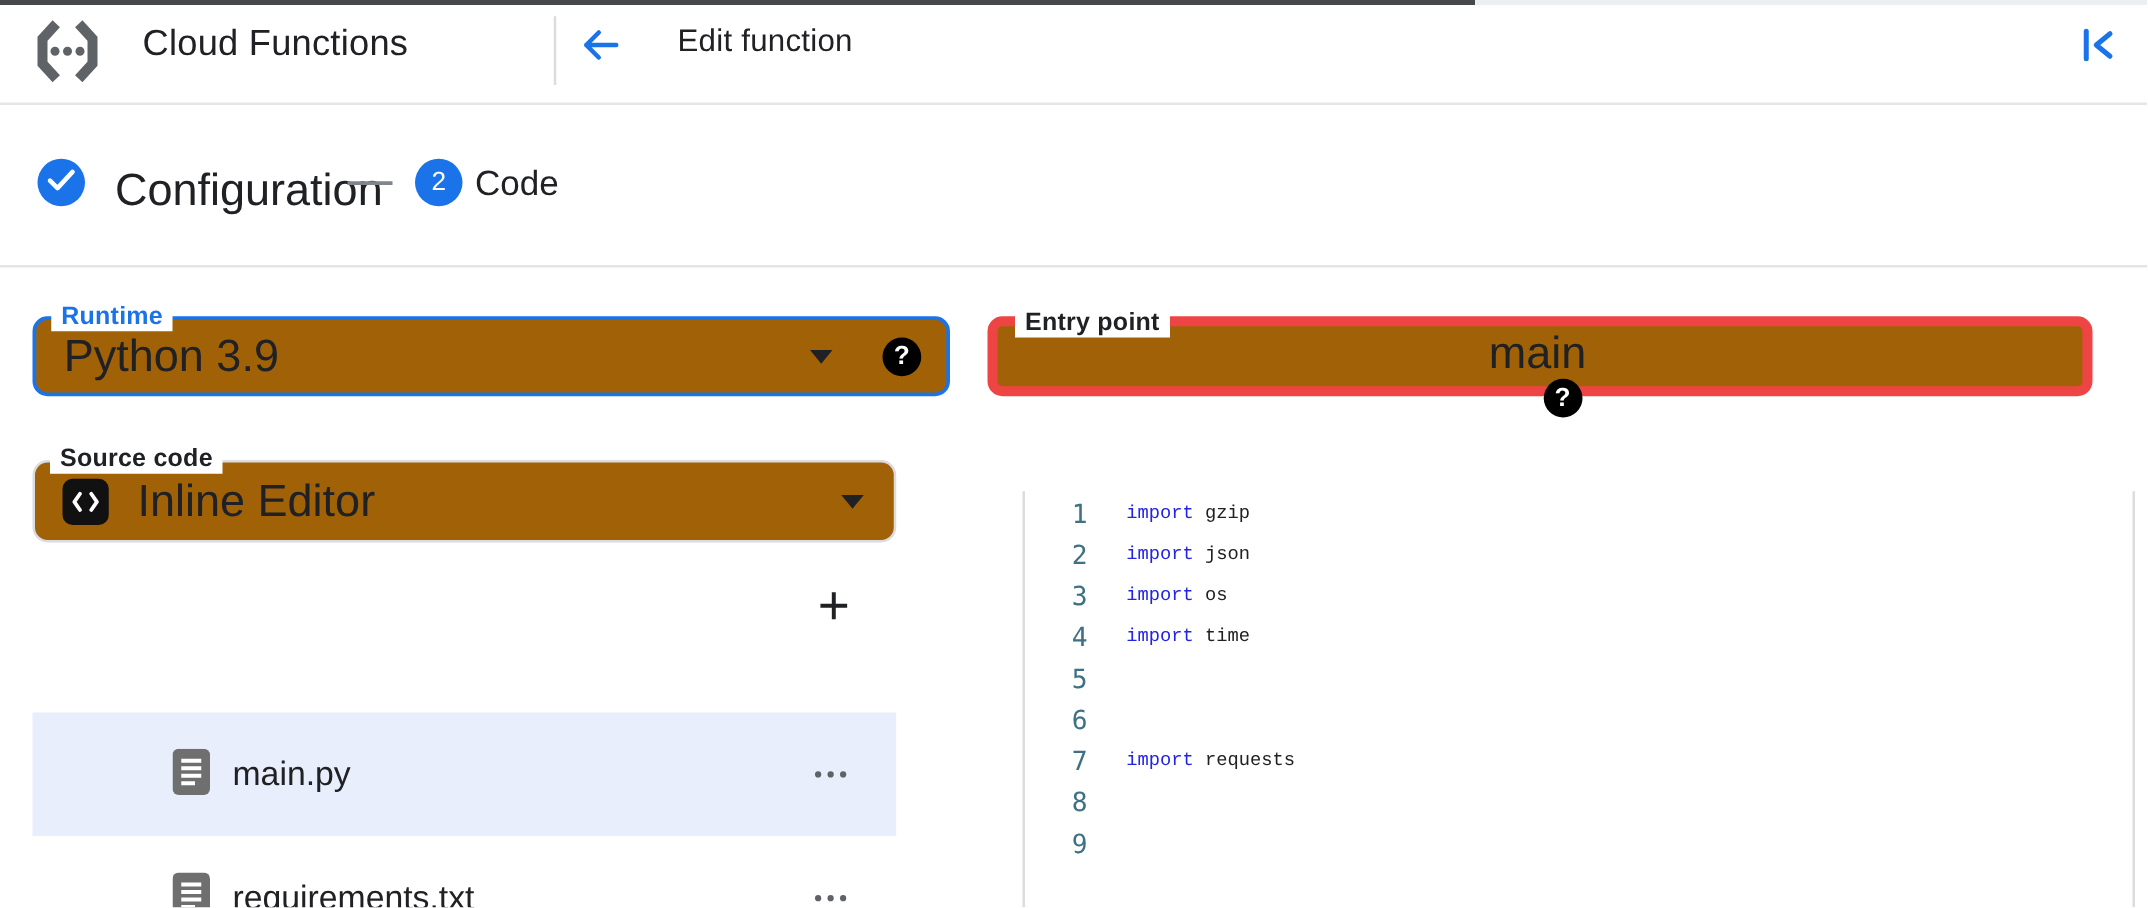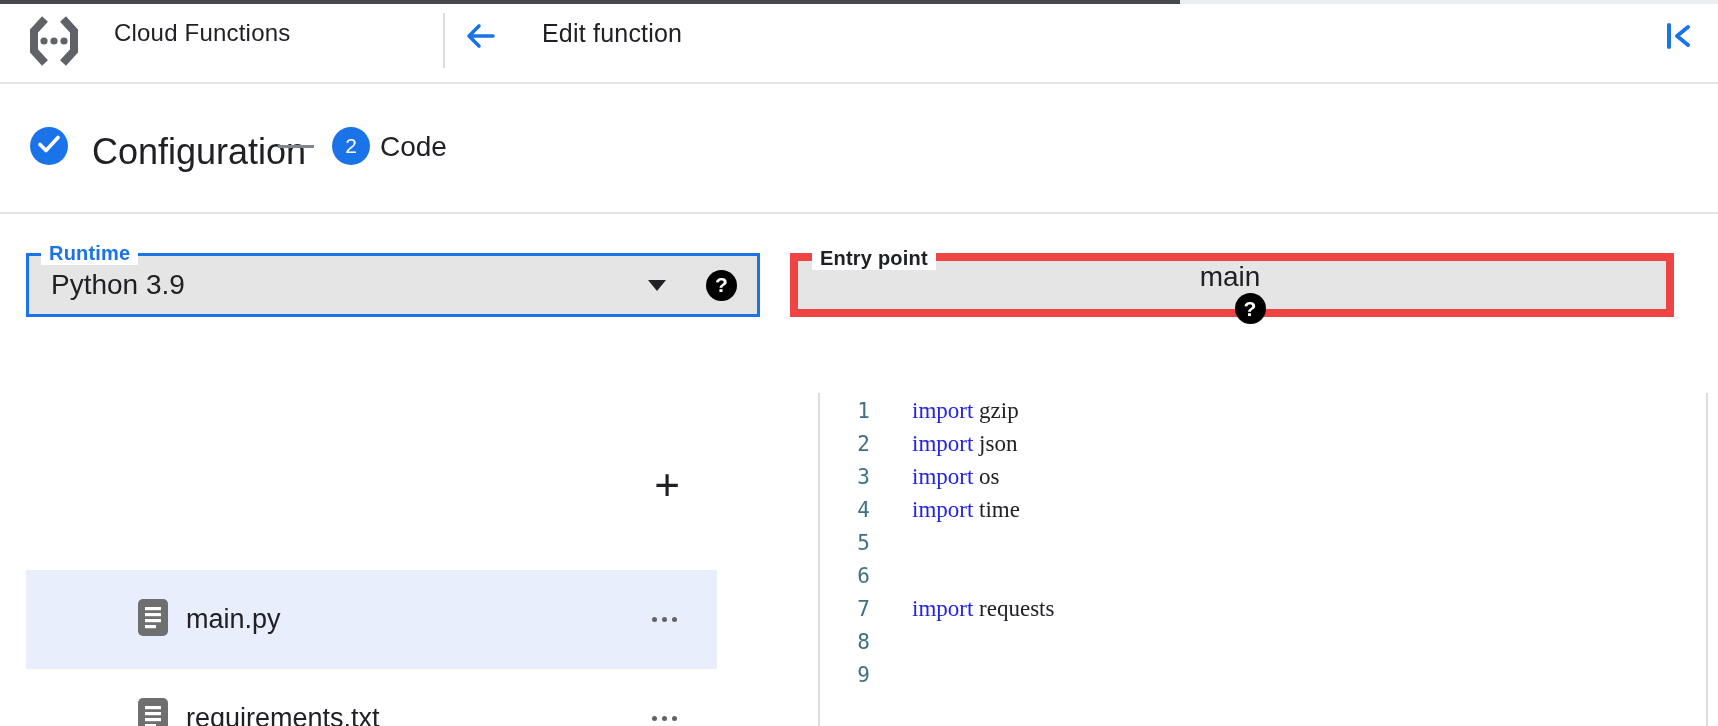--- a/index.html
+++ b/index.html
@@ -9,47 +9,47 @@
     background:#fff; font-family:"Liberation Sans", sans-serif; color:#202124;
   }
   .abs { position:absolute; }
 
   
   .strip-dark  { left:0; top:0; width:1180px; height:4px; background:#46484b; }
   .strip-light { left:1180px; top:0; width:538px; height:4px; background:#eceff1; }
 
   
   .header-border { left:0; top:82px; width:1718px; height:2px; background:#e6e6e6; }
-  .app-title  { left:114px; top:19px; font-size:24px; letter-spacing:.2px; }
+  .app-title  { left:114px; top:19px; font-size:29px; letter-spacing:.2px; }
   .page-title { left:542px; top:19px; font-size:25px; letter-spacing:.2px; }
   .logo { left:28px; top:16px; }
   .header-divider { left:443px; top:13px; width:2px; height:55px; background:#dadce0; }
   .back-btn { left:462px; top:18px; width:40px; height:40px; cursor:pointer; }
   .collapse-btn { left:1662px; top:18px; width:40px; height:40px; cursor:pointer; }
 
   
   .step-circle {
     width:38px; height:38px; border-radius:50%; background:#1a73e8;
     display:flex; align-items:center; justify-content:center;
   }
   .step-check { left:30px; top:127px; }
   .step-num-circle { left:332px; top:127px; color:#fff; font-size:21px; }
   .step-label-1 { left:92px;  top:131px; font-size:36px; }
   .step-label-2 { left:380px; top:131px; font-size:28px; }
   .step-connector { left:278px; top:145px; width:36px; height:3px; background:#80868b; }
   .section-divider { left:0; top:212px; width:1718px; height:2px; background:#e4e4e4; }
 
   
-  .field { position:absolute; border-radius:0; background:#e5e5e5; }
+  .field { position:absolute; border-radius:12px; background:#a16207; }
   .field .float-label {
     position:absolute; top:-14px; left:12px; background:#fff; padding:0 8px;
     font-size:20px; font-weight:bold; letter-spacing:.2px; white-space:nowrap;
   }
   .field .inner { display:flex; align-items:center; height:100%; }
-  .field-value { font-size:28px; color:#202124; white-space:nowrap; }
+  .field-value { font-size:36px; color:#202124; white-space:nowrap; }
   .spacer { flex:1; }
 
   .runtime-field { left:26px; top:253px; width:734px; height:64px; border:3px solid #1a73e8; }
   .runtime-field .float-label { color:#1a73e8; }
   .runtime-field .inner { padding:0 20px 0 22px; }
 
   .entry-field { left:790px; top:253px; width:884px; height:64px; border:8px solid #ef4444; }
   .entry-field .float-label { color:#202124; left:14px; }
   .entry-field .inner { padding:0 28px 0 24px;flex-direction:column; }
 
@@ -91,22 +91,22 @@
   
   .gutter-line { left:818px; top:393px; width:2px; height:333px; background:#dcdcdc; }
   .editor-right-line { left:1706px; top:393px; width:2px; height:333px; background:#dcdcdc; }
   .code-lines { left:820px; top:394px; width:884px; }
   .code-line { display:flex; height:33px; align-items:center; }
   .line-num {
     width:50px; text-align:right; flex:none;
     font-family:"DejaVu Sans Mono", monospace; font-size:21px; color:#3f7184;
   }
   .line-code {
-    margin-left:42px; font-family:Liberation Serif, serif;
-    font-size:23px; color:#202124; white-space:pre;
+    margin-left:31px; font-family:Liberation Mono, monospace;
+    font-size:15px; color:#202124; white-space:pre;
   }
   .line-code .kw { color:#2222e8; }
 </style>
 </head>
 <body>
 
 <div id="app">
 
   <div class="abs strip-dark"></div>
   <div class="abs strip-light"></div>
@@ -167,20 +167,34 @@
     <span class="float-label">Entry point</span>
     <div class="inner">
       <span class="field-value">main</span>
       <span class="spacer"></span>
       <span class="help-icon">
         <span>?</span>
       </span>
     </div>
   </div>
 
+  <div class="field source-field">
+    <span class="float-label">Source code</span>
+    <div class="inner">
+      <span class="code-chip">
+        <svg width="23" height="19" viewBox="0 0 23 19">
+          <path d="M7 3 L2.5 9.5 L7 16" fill="none" stroke="#fff" stroke-width="3" stroke-linecap="round" stroke-linejoin="round"></path>
+          <path d="M16 3 L20.5 9.5 L16 16" fill="none" stroke="#fff" stroke-width="3" stroke-linecap="round" stroke-linejoin="round"></path>
+        </svg>
+      </span>
+      <span class="field-value source-value">Inline Editor</span>
+      <span class="spacer"></span>
+      <span class="caret-down"></span>
+    </div>
+  </div>
 
   <div class="abs add-file-btn">
     <span class="plus-glyph">+</span>
   </div>
   <div class="abs file-list">
       <div class="file-row selected">
         <span><svg width="30" height="37" viewBox="0 0 30 37">
             <rect x="0" y="0" width="30" height="37" rx="5" fill="#6f6f6f"></rect>
             <rect x="7" y="8" width="16" height="3.2" fill="#fff"></rect>
             <rect x="7" y="14" width="16" height="3.2" fill="#fff"></rect>

